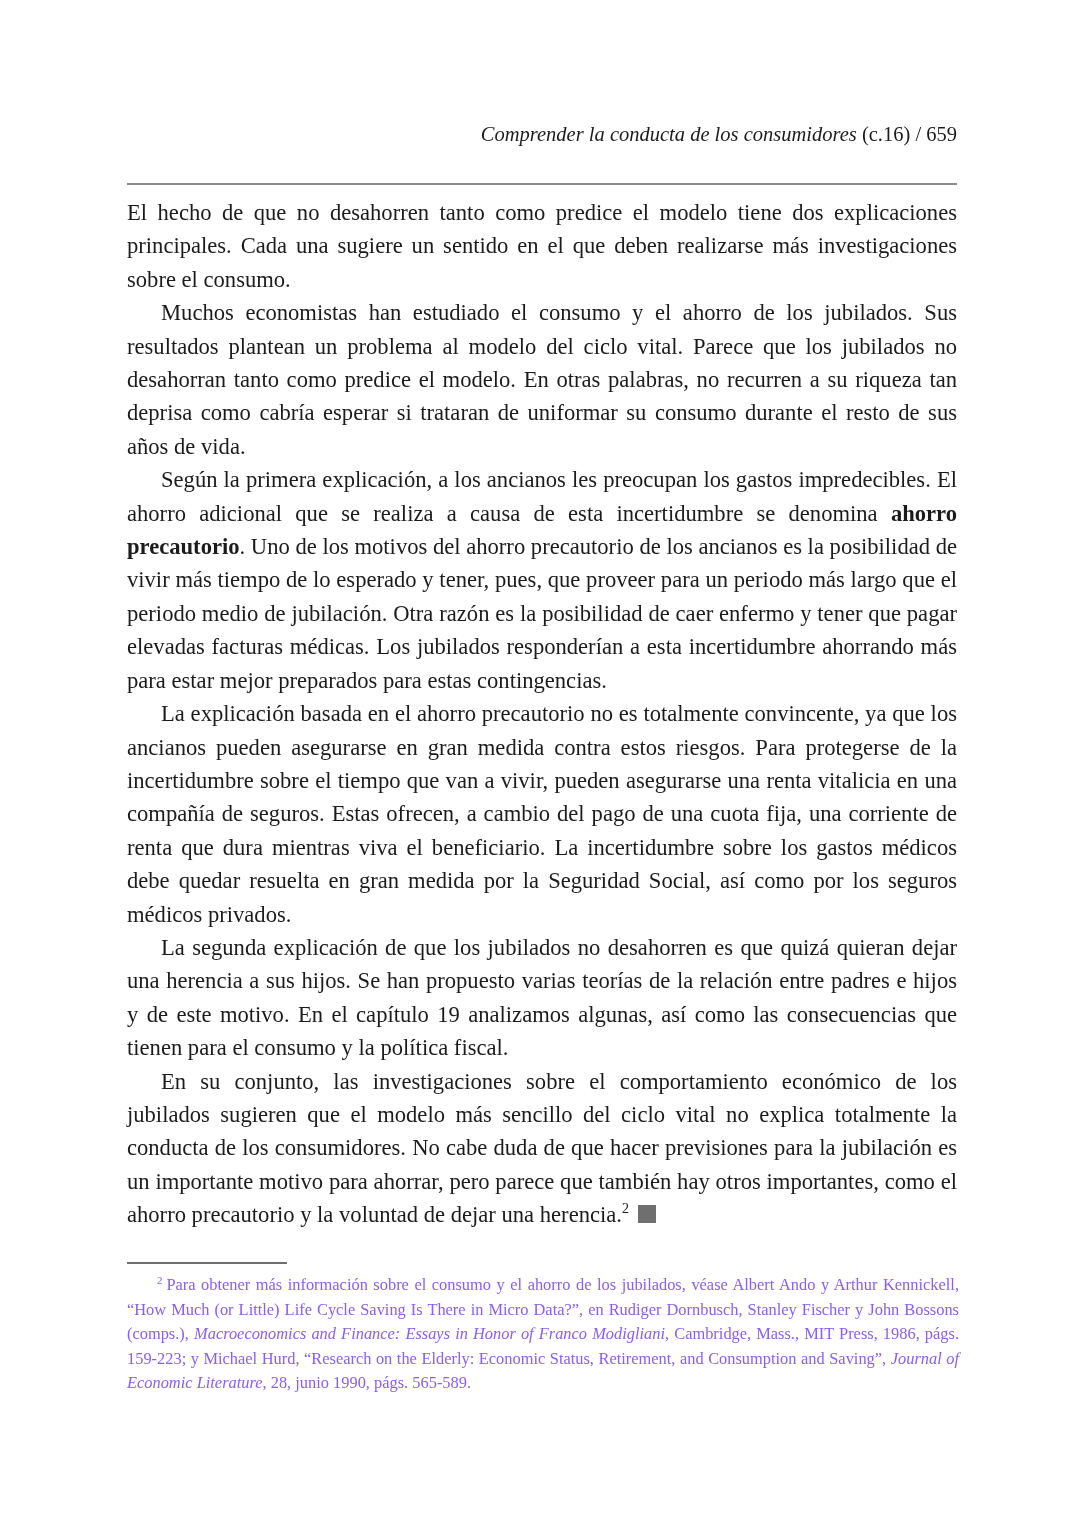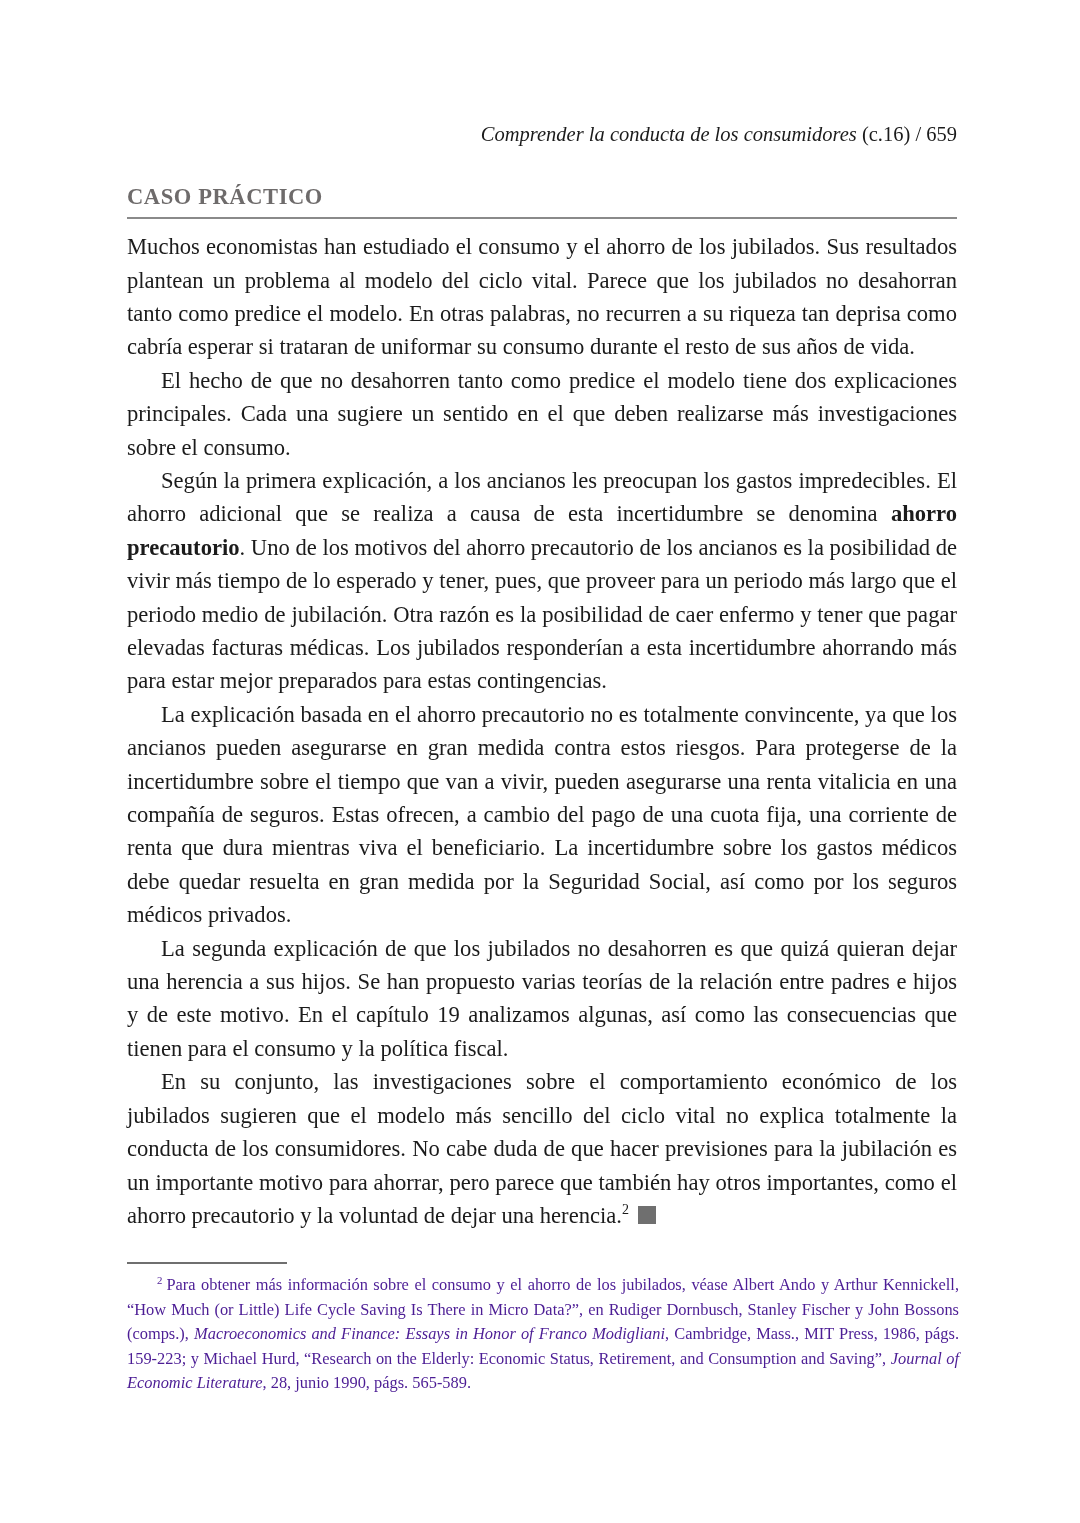--- a/index.html
+++ b/index.html
@@ -125,21 +125,21 @@
     height: 2px;
     background: #6f6f6f;
     margin: 0 0 9px 0;
   }
 
   .footnote-text {
     margin: 0;
     font-size: 16.4px;
     line-height: 24.6px;
     text-align: justify;
-    color: #4c1d95;
+    color: #8b5cf6;
     text-indent: 30px;
   }
   .footnote-text i {
     font-style: italic;
   }
   .footnote-text sup.fn-num {
     font-size: 0.66em;
     vertical-align: super;
     line-height: 0;
     margin-right: 4px;
@@ -149,30 +149,29 @@
 <body>
 
 <div class="page">
 
   <div class="running-head">
     <span class="rh-title">Comprender la conducta de los consumidores</span><span class="rh-ref"> (c.16) / 659</span>
   </div>
 
   <div class="content">
 
-    <div class="kicker">CASO PRÁCTICO</div>
 
     <div class="rule-main"></div>
 
 
     <div class="body-text">
 
+      <p>El hecho de que no desahorren tanto como predice el modelo tiene dos explicaciones principales. Cada una sugiere un sentido en el que deben realizarse más investigaciones sobre el consumo.</p>
+
       <p>Muchos economistas han estudiado el consumo y el ahorro de los jubilados. Sus resultados plantean un problema al modelo del ciclo vital. Parece que los jubilados no desahorran tanto como predice el modelo. En otras palabras, no recurren a su riqueza tan deprisa como cabría esperar si trataran de uniformar su consumo durante el resto de sus años de vida.</p>
-
-      <p>El hecho de que no desahorren tanto como predice el modelo tiene dos explicaciones principales. Cada una sugiere un sentido en el que deben realizarse más investigaciones sobre el consumo.</p>
 
       <p><span>Según la primera explicación, a los ancianos les preocupan los gastos impredecibles. El ahorro adicional que se realiza a causa de esta incertidumbre se denomina </span><b>ahorro precautorio</b><span>. Uno de los motivos del ahorro precautorio de los ancianos es la posibilidad de vivir más tiempo de lo esperado y tener, pues, que proveer para un periodo más largo que el periodo medio de jubilación. Otra razón es la posibilidad de caer enfermo y tener que pagar elevadas facturas médicas. Los jubilados responderían a esta incertidumbre ahorrando más para estar mejor preparados para estas contingencias.</span></p>
 
       <p>La explicación basada en el ahorro precautorio no es totalmente convincente, ya que los ancianos pueden asegurarse en gran medida contra estos riesgos. Para protegerse de la incertidumbre sobre el tiempo que van a vivir, pueden asegurarse una renta vitalicia en una compañía de seguros. Estas ofrecen, a cambio del pago de una cuota fija, una corriente de renta que dura mientras viva el beneficiario. La incertidumbre sobre los gastos médicos debe quedar resuelta en gran medida por la Seguridad Social, así como por los seguros médicos privados.</p>
 
       <p>La segunda explicación de que los jubilados no desahorren es que quizá quieran dejar una herencia a sus hijos. Se han propuesto varias teorías de la relación entre padres e hijos y de este motivo. En el capítulo 19 analizamos algunas, así como las consecuencias que tienen para el consumo y la política fiscal.</p>
 
       <p><span>En su conjunto, las investigaciones sobre el comportamiento económico de los jubilados sugieren que el modelo más sencillo del ciclo vital no explica totalmente la conducta de los consumidores. No cabe duda de que hacer previsiones para la jubilación es un importante motivo para ahorrar, pero parece que también hay otros importantes, como el ahorro precautorio y la voluntad de dejar una herencia.</span><sup class="fn-ref">2</sup><span class="end-marker"></span></p>
 
     </div>

